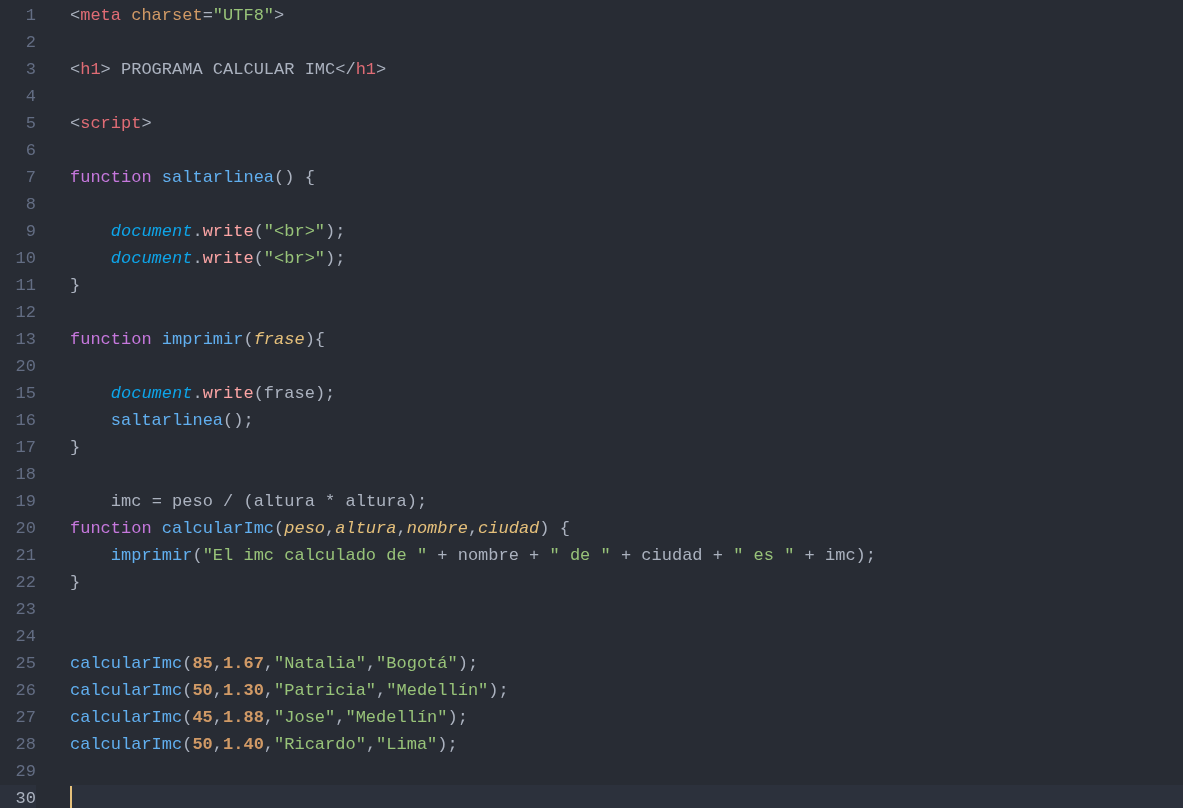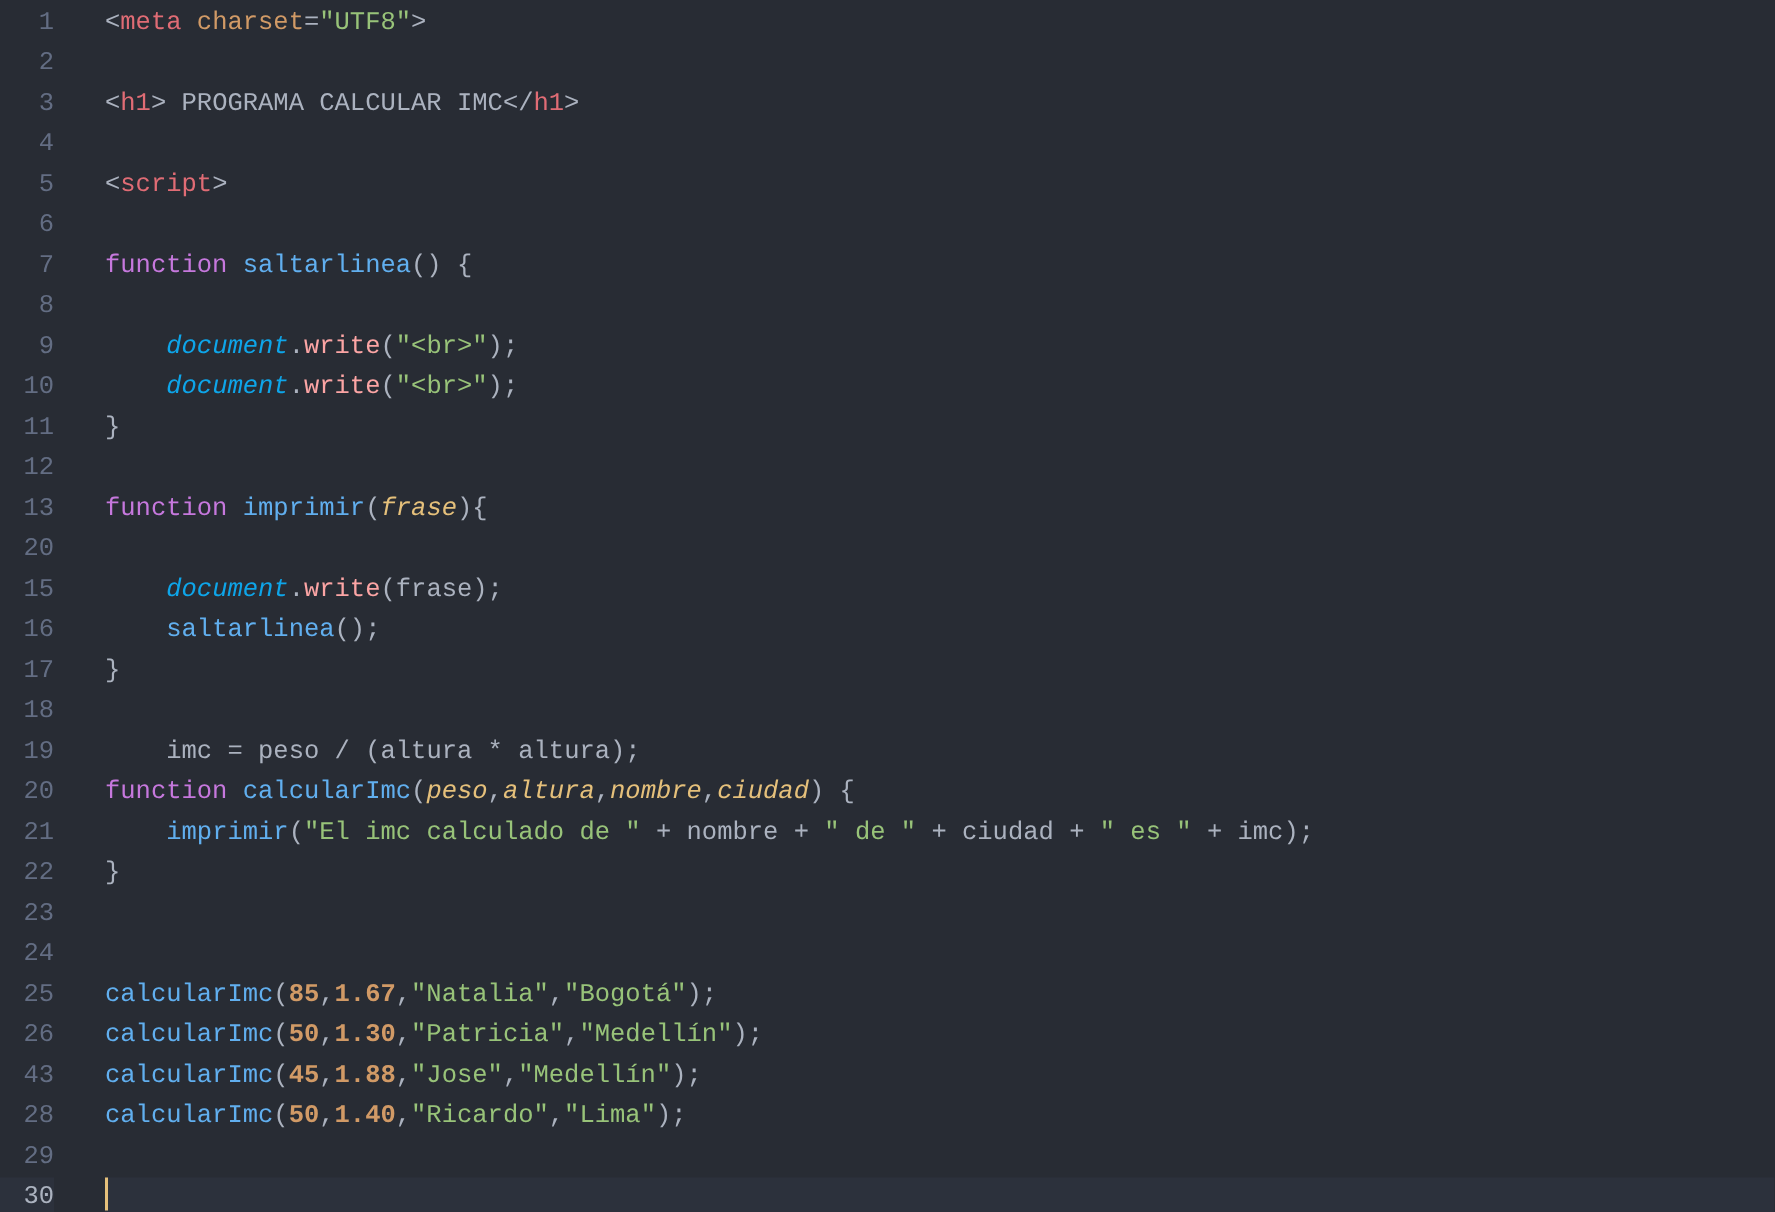--- a/index.html
+++ b/index.html
@@ -91,21 +91,21 @@
       <div class="line-num">17</div>
       <div class="line-num">18</div>
       <div class="line-num">19</div>
       <div class="line-num">20</div>
       <div class="line-num">21</div>
       <div class="line-num">22</div>
       <div class="line-num">23</div>
       <div class="line-num">24</div>
       <div class="line-num">25</div>
       <div class="line-num">26</div>
-      <div class="line-num">43</div>
+      <div class="line-num">27</div>
       <div class="line-num">28</div>
       <div class="line-num">29</div>
       <div class="line-num current">30</div>
     </div>
   <div class="code" id="code">
       <div class="code-line"><span class="pun">&lt;</span><span class="tag">meta</span><span class="txt"> </span><span class="attr">charset</span><span class="pun">=</span><span class="str">"UTF8"</span><span class="pun">&gt;</span></div>
       <div class="code-line"></div>
       <div class="code-line"><span class="pun">&lt;</span><span class="tag">h1</span><span class="pun">&gt;</span><span class="txt"> PROGRAMA CALCULAR IMC</span><span class="pun">&lt;/</span><span class="tag">h1</span><span class="pun">&gt;</span></div>
       <div class="code-line"></div>
       <div class="code-line"><span class="pun">&lt;</span><span class="tag">script</span><span class="pun">&gt;</span></div>

